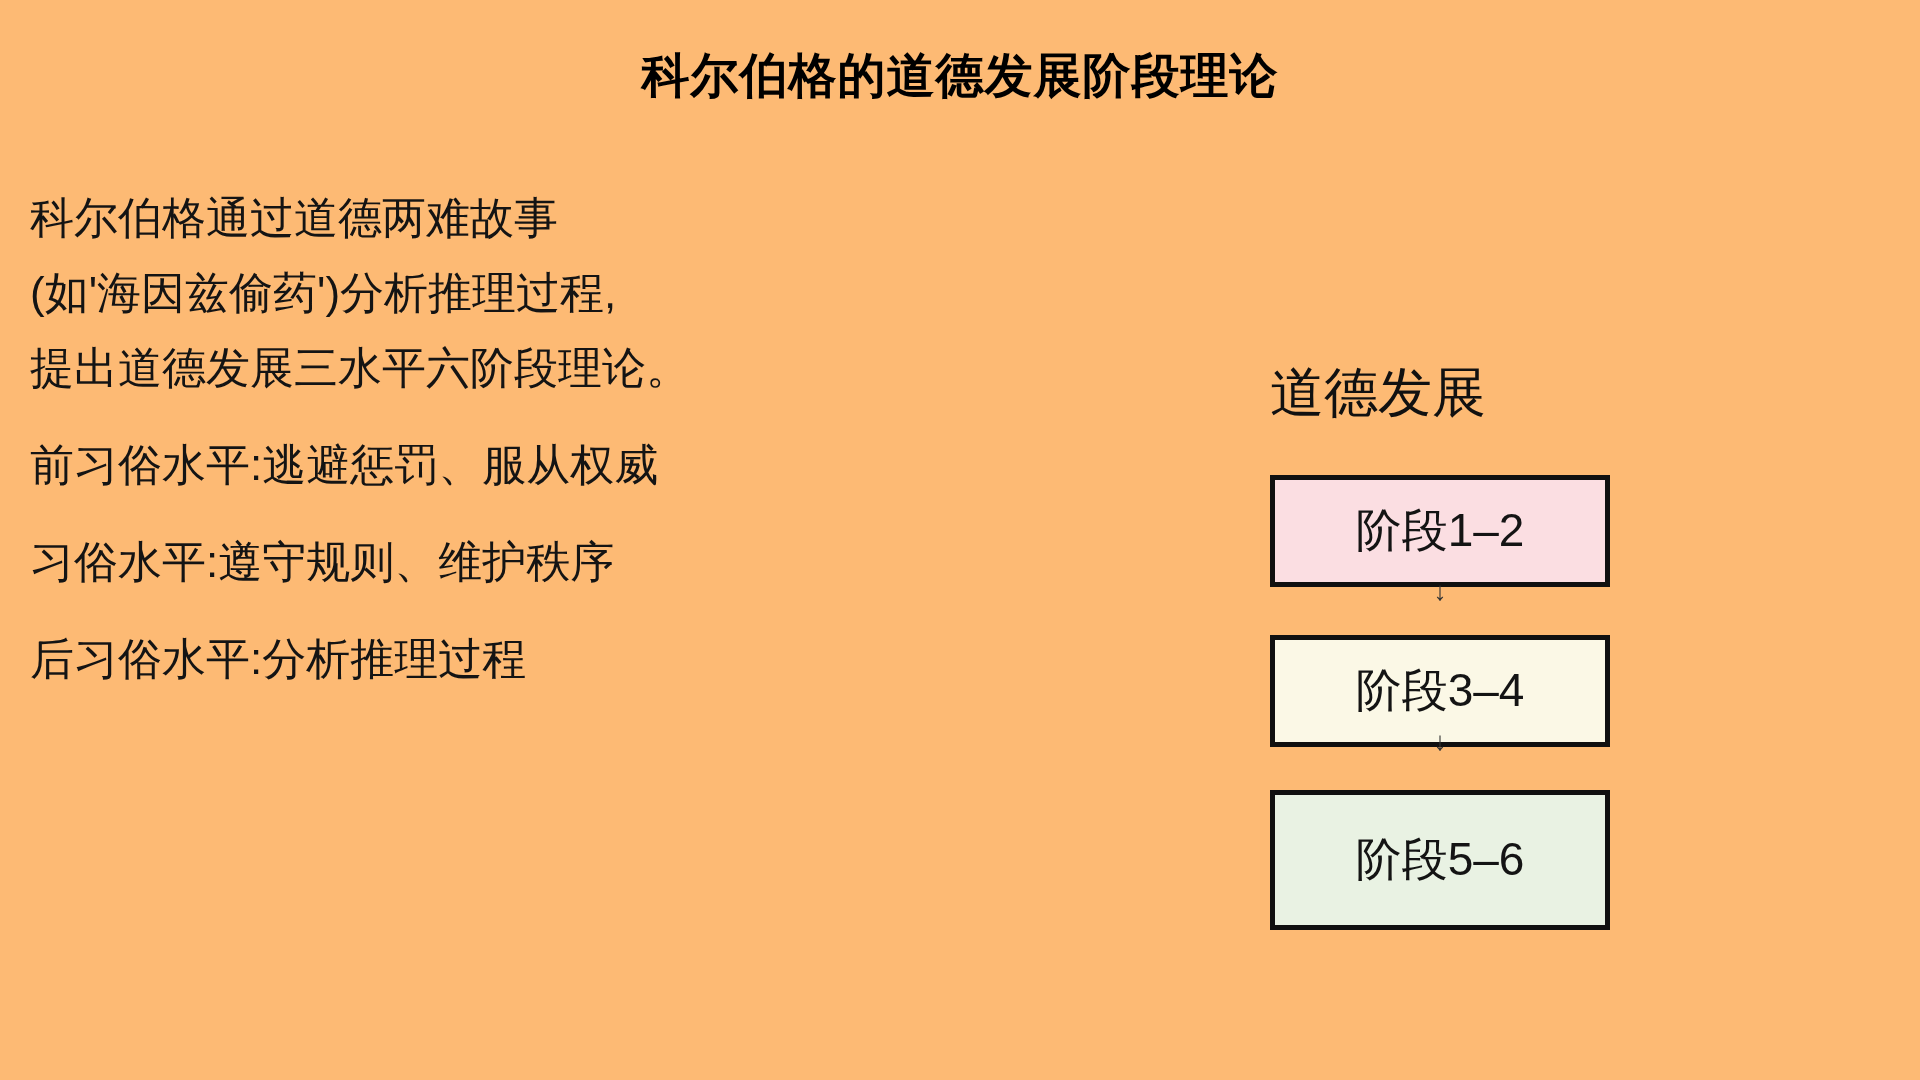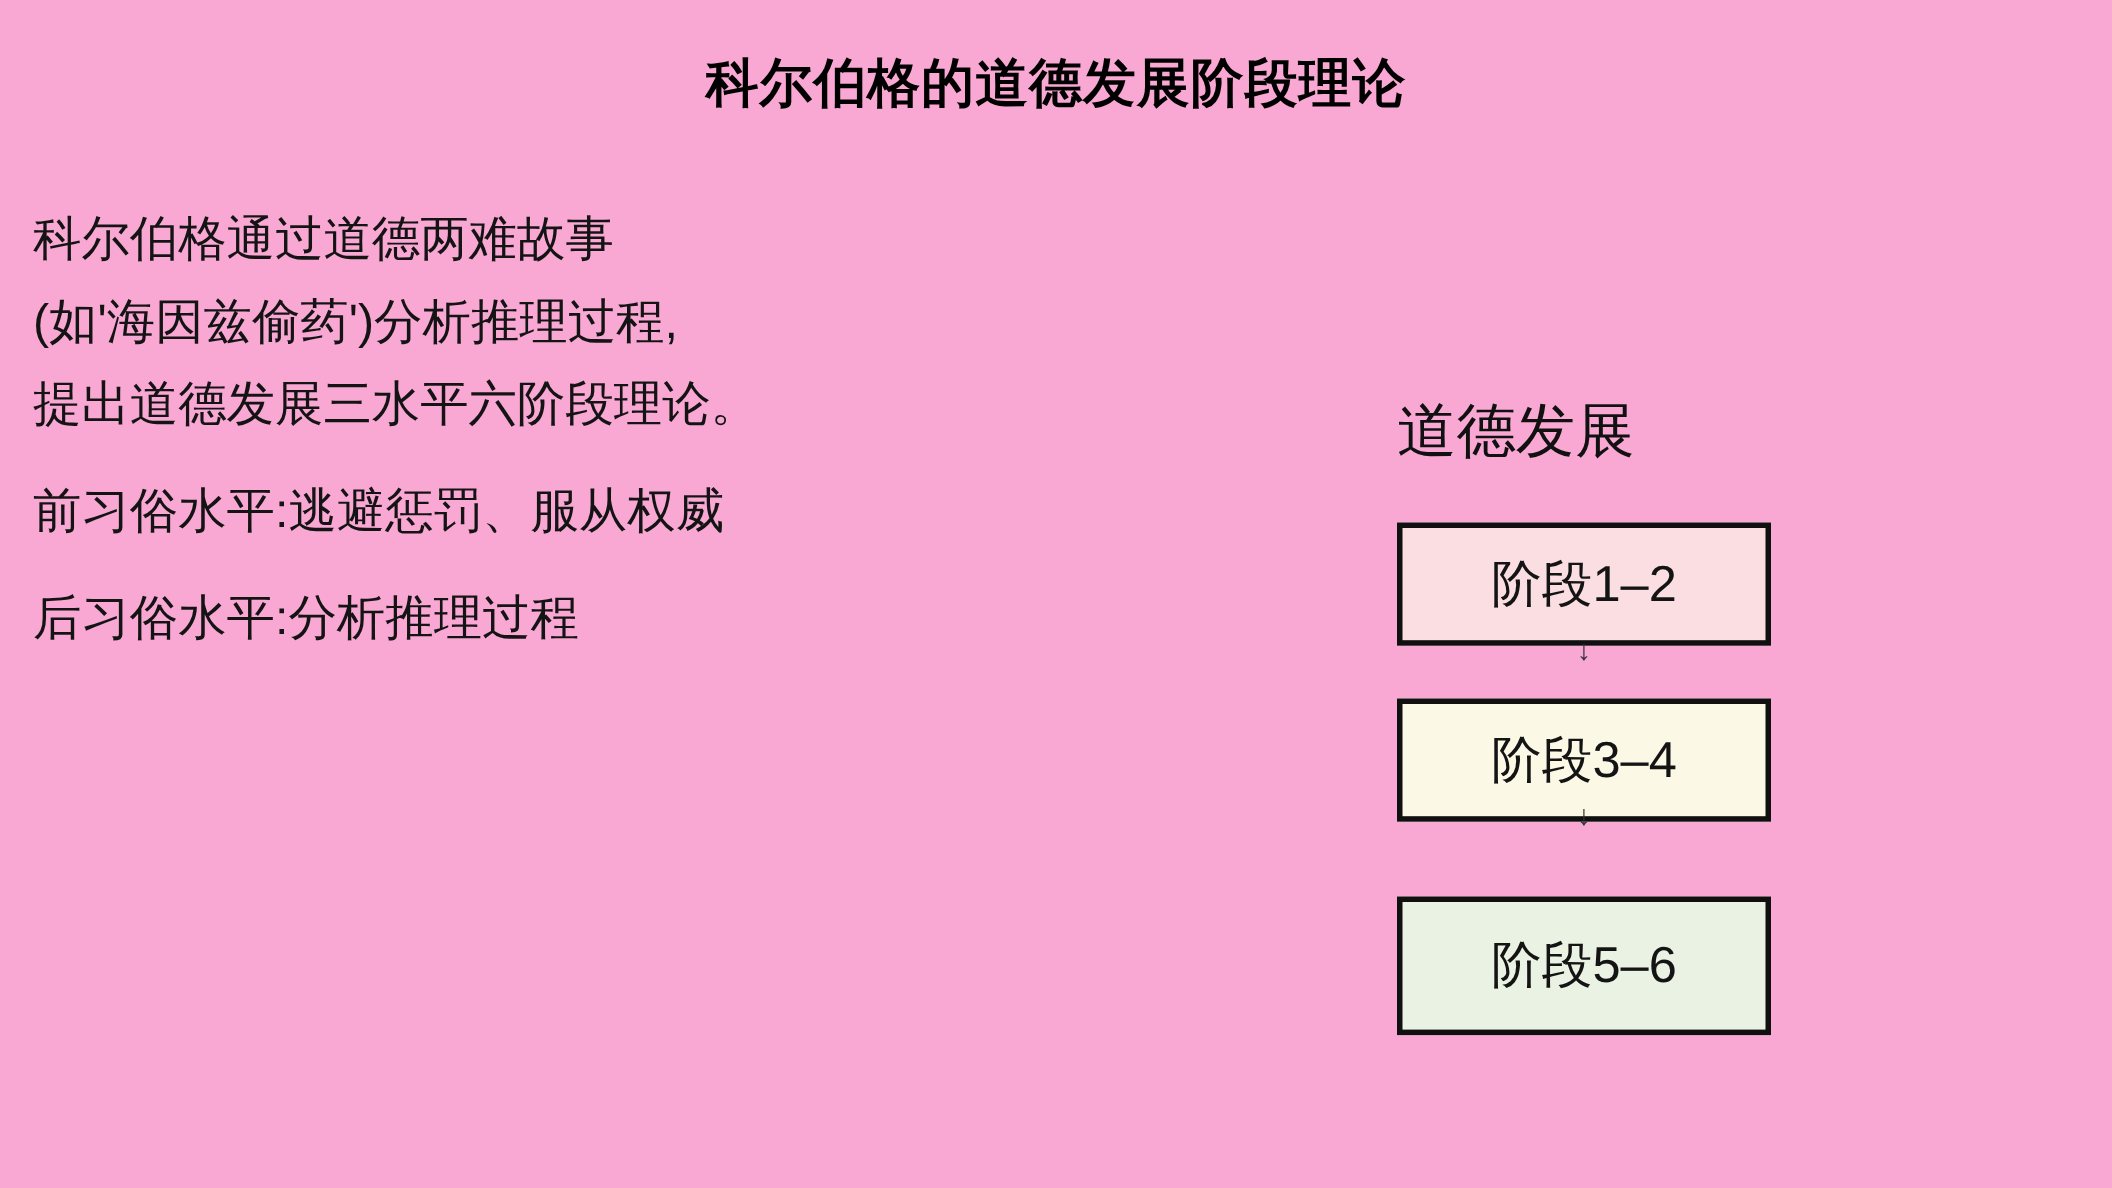--- a/index.html
+++ b/index.html
@@ -7,21 +7,21 @@
     padding: 0;
     background: #ffffff;
   }
   body {
     font-family: "Liberation Sans", "DejaVu Sans", sans-serif;
   }
   .canvas {
     position: relative;
     width: 1920px;
     height: 1080px;
-    background: #f9a8d4;
+    background: #fdba74;
     overflow: hidden;
     color: #111111;
     text-decoration: underline;
   }
   .title {
     position: absolute;
     top: 44px;
     left: 0;
     width: 1920px;
     margin: 0;
@@ -71,21 +71,21 @@
     border: 5px solid #101010;
     display: flex;
     align-items: center;
     justify-content: center;
     font-size: 46px;
     color: #141414;
     margin-top: 15px;
   }
   .stage-1 { top: 460px; }
   .stage-2 { top: 620px; }
-  .stage-3 { top: 800px; height: 126px; }
+  .stage-3 { top: 775px; height: 140px; }
   .arrow {
     position: absolute;
     left: 1270px;
     width: 340px;
     text-align: center;
     font-size: 26px;
     line-height: 1;
     color: #333333;
   }
   .arrow-1 { top: 578px; }
@@ -98,20 +98,21 @@
 
   <h1 class="title">科尔伯格的道德发展阶段理论</h1>
 
   <div class="left-text">
     <p class="para">
       <span class="line">科尔伯格通过道德两难故事</span>
       <span class="line">(如'海因兹偷药')分析推理过程,</span>
       <span class="line">提出道德发展三水平六阶段理论。</span>
     </p>
     <p class="level">前习俗水平:逃避惩罚、服从权威</p>
+    <p class="level">习俗水平:遵守规则、维护秩序</p>
     <p class="level">后习俗水平:分析推理过程</p>
   </div>
 
   <div>
     <div class="diagram-heading">道德发展</div>
 
     <div class="stage-box stage-1" style="background-color: rgb(251, 222, 226);">
       <span>阶段1–2</span>
     </div>
 

